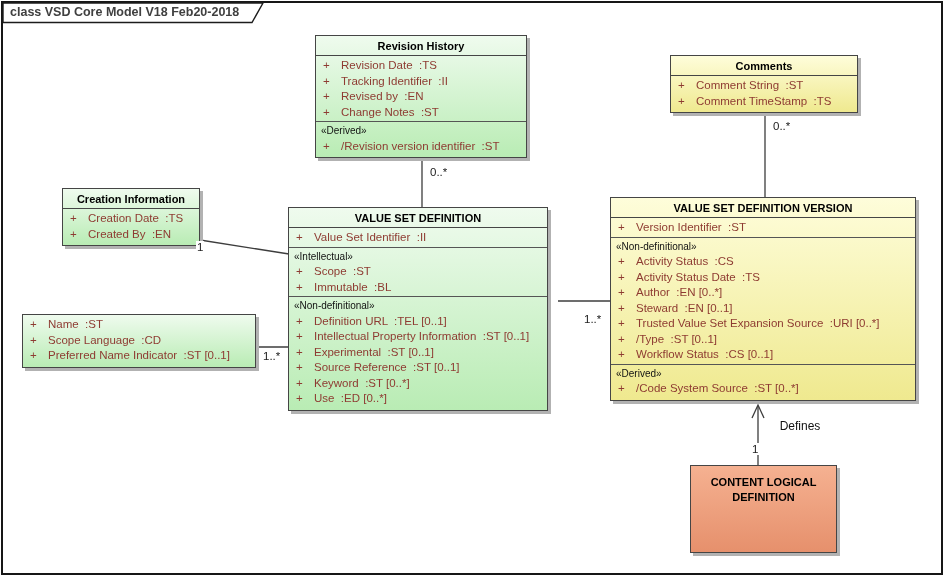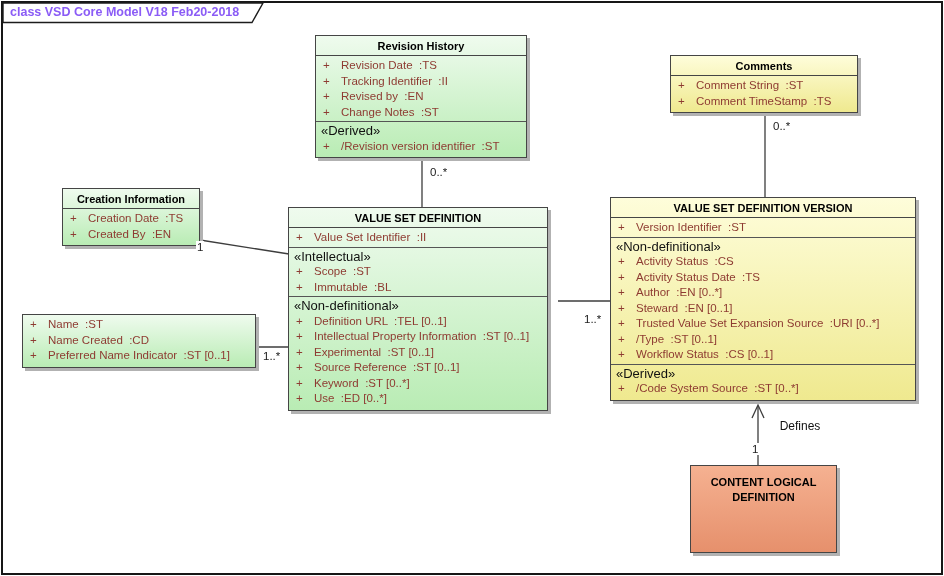--- a/index.html
+++ b/index.html
@@ -1,34 +1,34 @@
 <!DOCTYPE html>
 <html><head>
 <meta charset="utf-8">
 <style>
   html,body{margin:0;padding:0;background:#ffffff;}
   #canvas{position:relative;width:944px;height:576px;background:#ffffff;overflow:hidden;
           font-family:"Liberation Sans",sans-serif;}
   #frame{position:absolute;left:1px;top:1px;right:1px;bottom:1px;border:2px solid #161616;z-index:0;}
   #connector-layer{position:absolute;left:0;top:0;z-index:1;}
-  #frame-title{position:absolute;left:10px;top:5px;font-size:12.5px;font-weight:bold;color:#8b5cf6;z-index:3;white-space:pre;}
+  #frame-title{position:absolute;left:10px;top:5px;font-size:12.5px;font-weight:bold;color:#404040;z-index:3;white-space:pre;}
 
   .uml-box{position:absolute;border:1px solid #454545;box-shadow:3px 3px 0 #b2b2b2;z-index:2;box-sizing:border-box;}
   .green{background:linear-gradient(180deg,#effbee 0%,#b9ecb4 100%);}
   .yellow{background:linear-gradient(180deg,#fefdda 0%,#efe98f 100%);}
   .orange{background:linear-gradient(180deg,#f5b191 0%,#e6906c 100%);}
 
   .box-title{font-weight:bold;text-align:center;font-size:11px;color:#000;
              padding:4px 2px 3px;border-bottom:1px solid #454545;white-space:nowrap;overflow:hidden;}
   .title-only .box-title{border-bottom:none;padding-top:9px;white-space:normal;line-height:15px;}
   .box-body{padding:2px 0 3px;}
   .row{display:flex;line-height:15.5px;font-size:11.5px;color:#8e3b32;white-space:pre;}
   .vis{width:18px;padding-left:7px;flex:none;}
   .attr{flex:1;overflow:hidden;}
-  .stereo{color:#111;font-size:13px;line-height:15.5px;padding-left:5px;white-space:pre;}
+  .stereo{color:#111;font-size:10px;line-height:15.5px;padding-left:5px;white-space:pre;}
   .section{border-top:1px solid #555;margin-top:1px;padding-top:1px;}
 
   .mult{position:absolute;font-size:11.5px;color:#222;background:#fff;padding:0 1px;z-index:3;white-space:pre;}
   .conn-name{position:absolute;font-size:12px;color:#111;background:#fff;padding:0 2px;z-index:3;text-align:center;}
 </style>
 </head>
 <body>
 
 <div id="canvas">
   <div id="frame"></div>
@@ -95,21 +95,21 @@
         <div class="row"><span class="vis">+</span><span class="attr">Source Reference  :ST [0..1]</span></div>
         <div class="row"><span class="vis">+</span><span class="attr">Keyword  :ST [0..*]</span></div>
         <div class="row"><span class="vis">+</span><span class="attr">Use  :ED [0..*]</span></div>
       </div>
     </div>
   </div>
 
   <div class="uml-box green" style="left:22px;top:314px;width:234px;">
     <div class="box-body">
       <div class="row"><span class="vis">+</span><span class="attr">Name  :ST</span></div>
-      <div class="row"><span class="vis">+</span><span class="attr">Name Created  :CD</span></div>
+      <div class="row"><span class="vis">+</span><span class="attr">Scope Language  :CD</span></div>
       <div class="row"><span class="vis">+</span><span class="attr">Preferred Name Indicator  :ST [0..1]</span></div>
     </div>
   </div>
 
   <div class="uml-box yellow" style="left:610px;top:197px;width:306px;">
     <div class="box-title">VALUE SET DEFINITION VERSION</div>
     <div class="box-body">
       <div class="row"><span class="vis">+</span><span class="attr">Version Identifier  :ST</span></div>
       <div class="section">
         <div class="stereo">«Non-definitional»</div>

